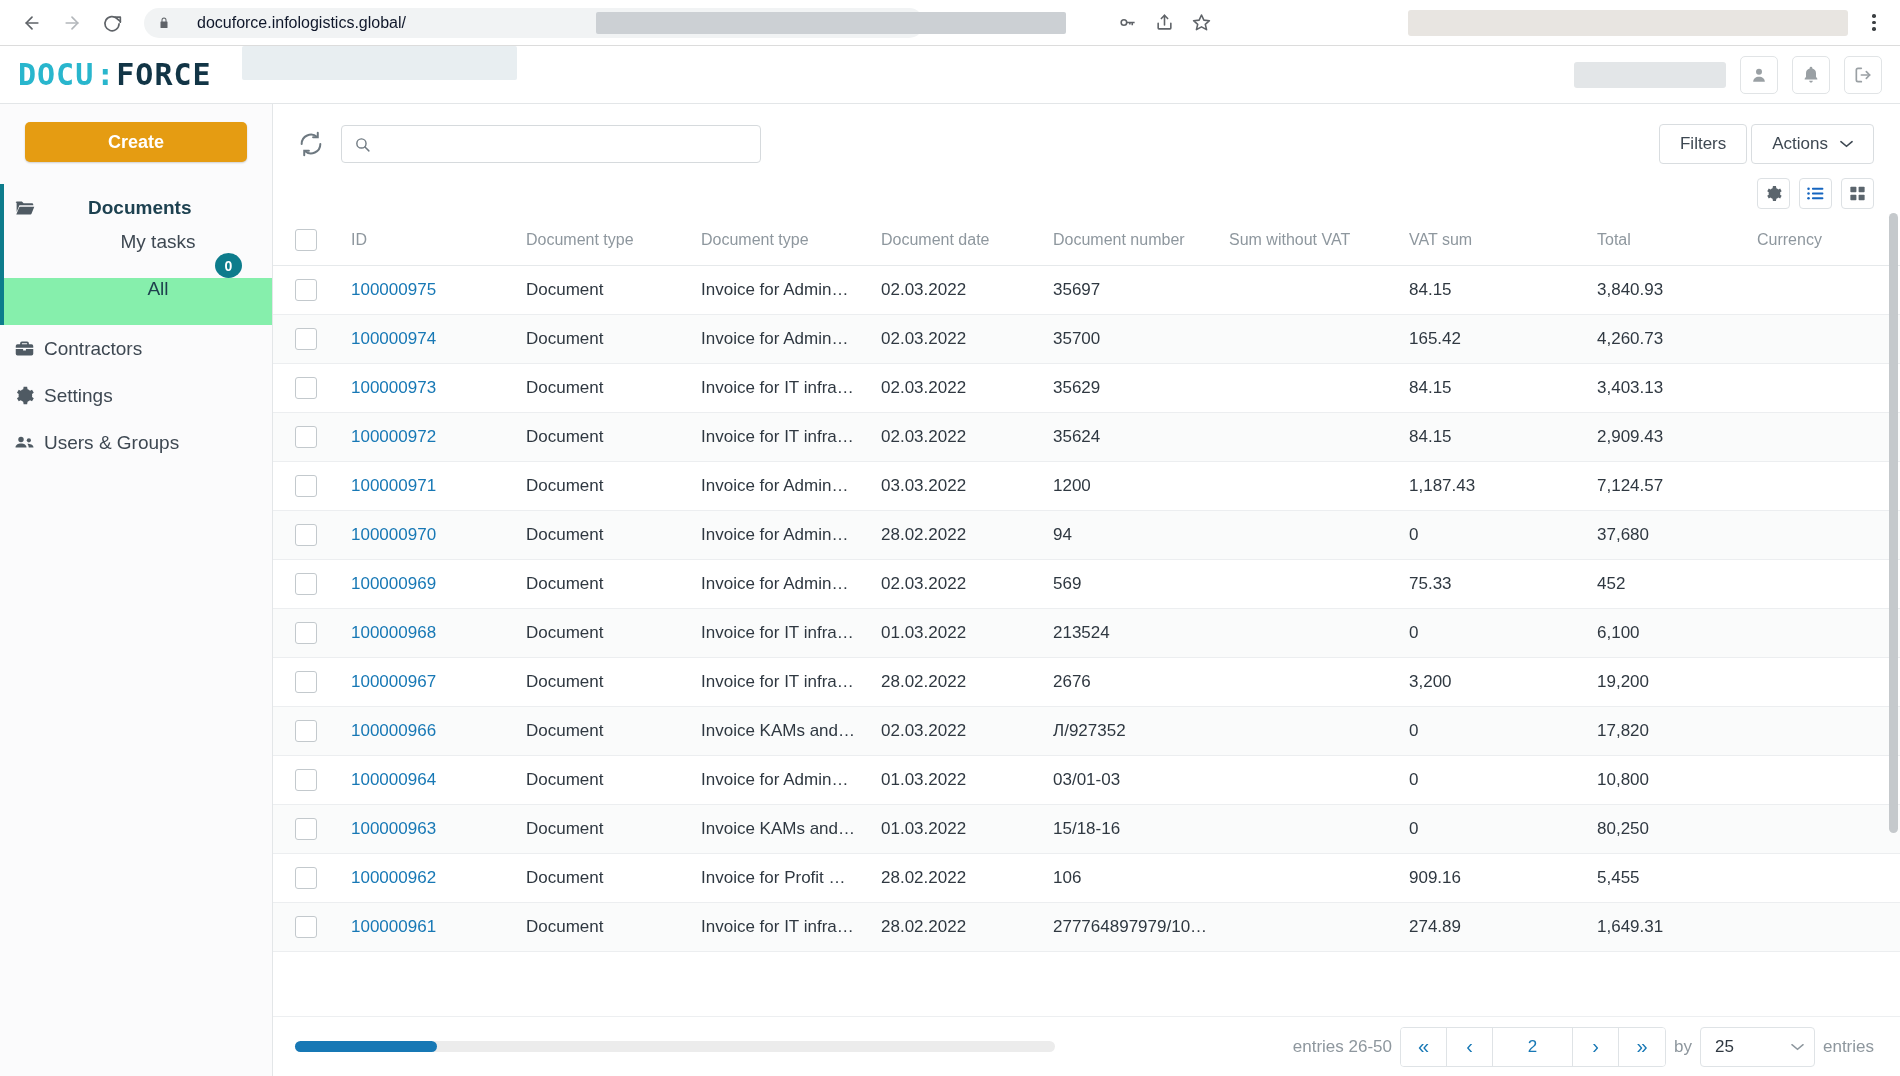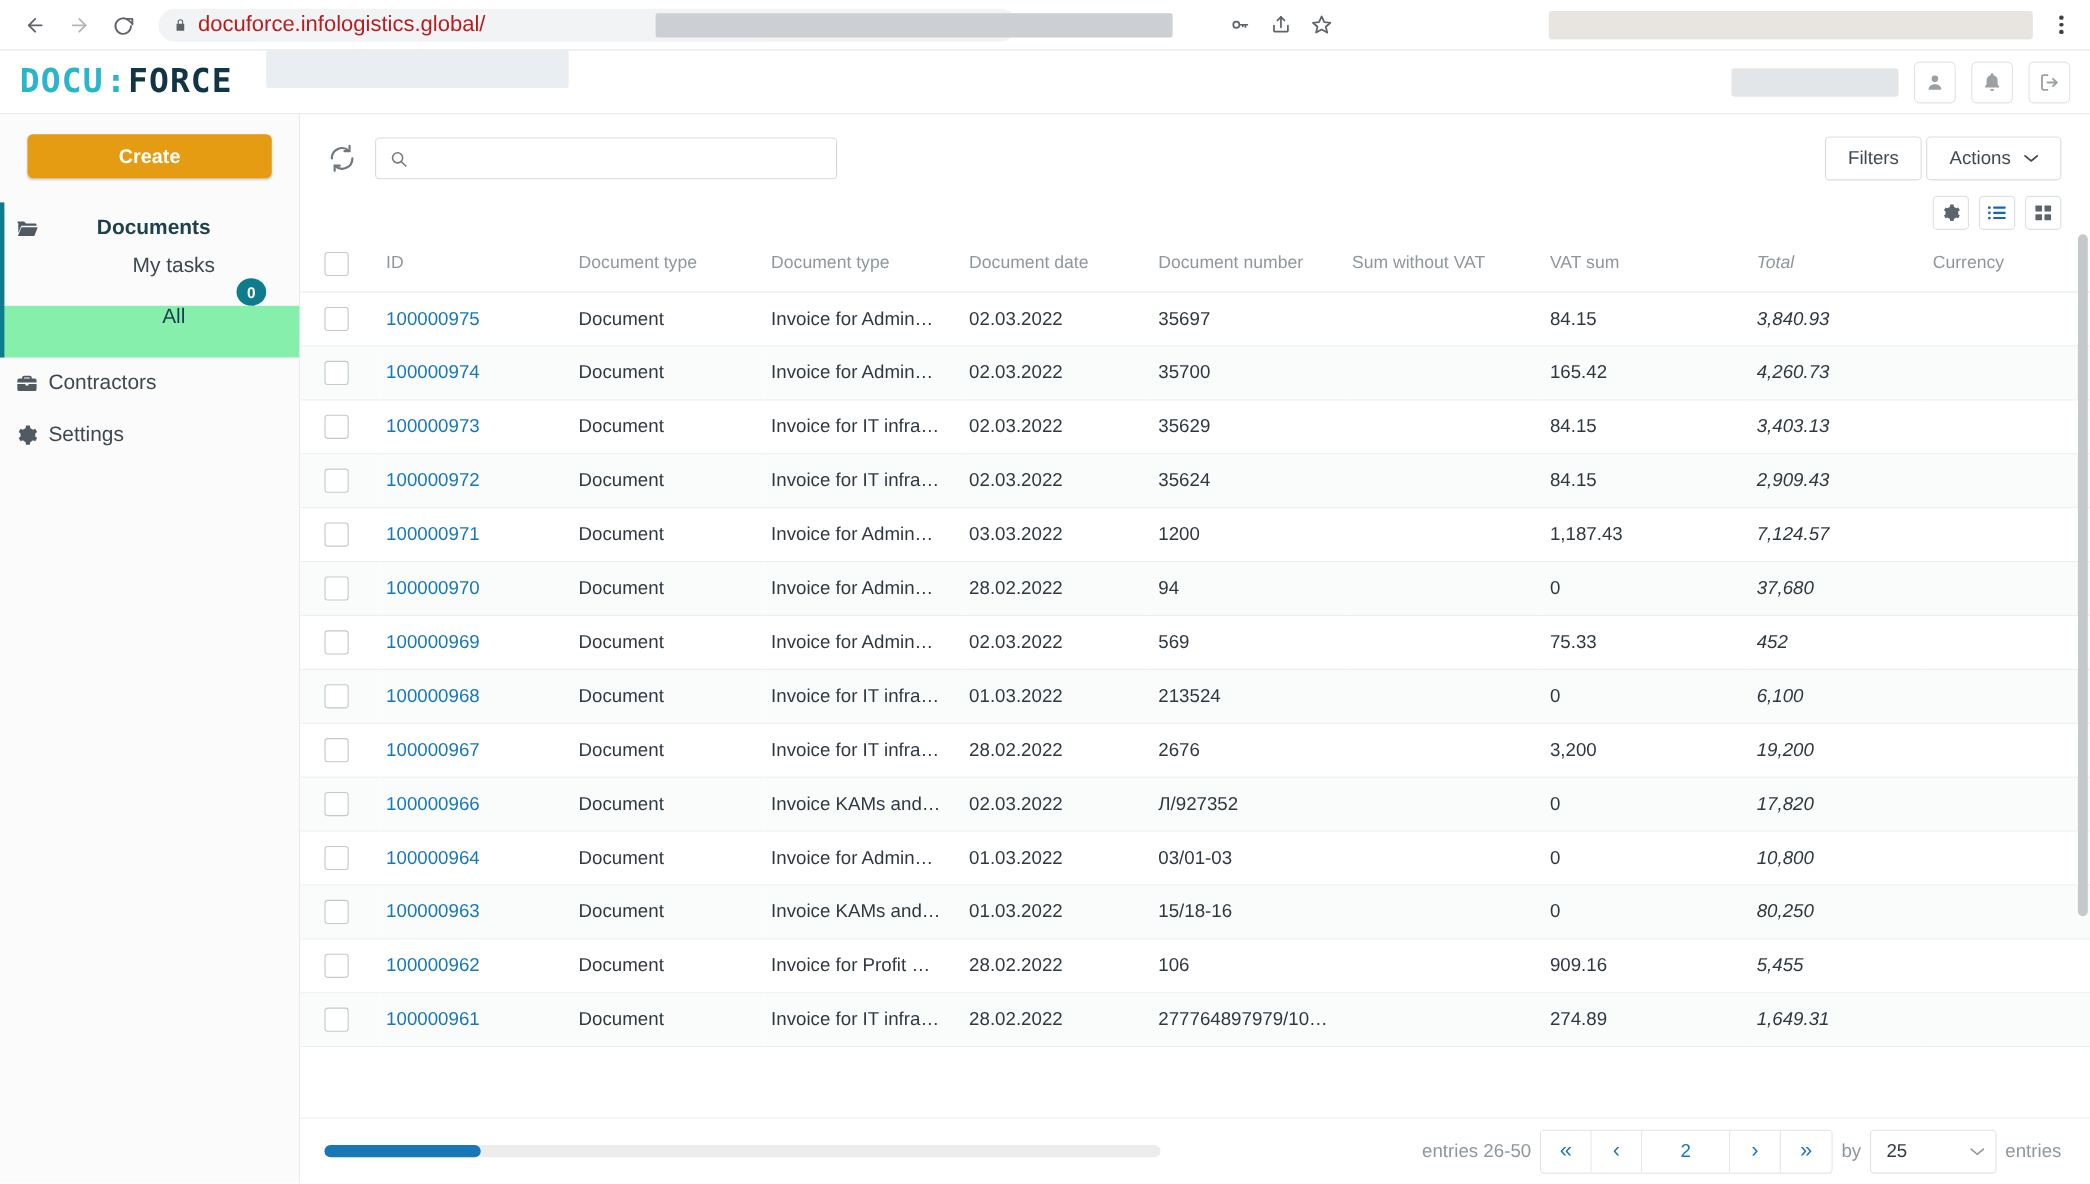--- a/index.html
+++ b/index.html
@@ -18,21 +18,21 @@
     width: 36px; height: 36px; display: flex; align-items: center;
     justify-content: center; border-radius: 50%; color: #5f6368;
   }
   .nav-btn svg { width: 20px; height: 20px; }
   .omnibox {
     flex: 0 0 auto; width: 780px; height: 30px; margin-left: 10px;
     background: #f1f3f4; border-radius: 16px; display: flex;
     align-items: center; padding: 0 14px; gap: 10px; position: relative;
   }
   .lock-icon { width: 12px; height: 14px; flex: 0 0 auto; }
-  .url-text { font-size: 20px; color: #b91c1c; white-space: nowrap; }
+  .url-text { font-size: 16px; color: #0f172a; white-space: nowrap; margin-left: 17px; }
   .url-fill {
     position: absolute; left: 452px; top: 4px; height: 22px;
     width: 470px; background: #ccd0d4; border-radius: 2px;
   }
   .omni-actions { margin-left: auto; display: flex; align-items: center; gap: 18px; padding-right: 4px; }
   .omni-actions svg { width: 19px; height: 19px; color: #5f6368; }
   .chrome-right { margin-left: auto; display: flex; align-items: center; gap: 14px; }
   .profile-block { width: 440px; height: 26px; background: #e8e5e1; border-radius: 3px; }
   .kebab { width: 24px; display: flex; flex-direction: column; align-items: center; gap: 3px; }
   .kebab i { width: 3.5px; height: 3.5px; background: #3c4043; border-radius: 50%; display: block; }
@@ -125,21 +125,21 @@
   td { font-size: 17px; color: #2f3841; padding: 13px 6px; border-bottom: 1px solid #eceef0; white-space: nowrap; overflow: hidden; text-overflow: ellipsis; }
   tbody tr:nth-child(even) { background: #fafbfb; }
   .c-chk { width: 72px; padding-left: 22px !important; }
   .c-id { width: 175px; }
   .c-dt1 { width: 175px; }
   .c-dt2 { width: 180px; }
   .c-date { width: 172px; }
   .c-num { width: 176px; }
   .c-sum { width: 180px; }
   .c-vat { width: 188px; }
-  .c-total { width: 160px; font-style: italic; }
+  .c-total { width: 160px; }
   .c-cur { width: auto; }
   .chk {
     width: 22px; height: 22px; border: 1px solid #c3c9cd; border-radius: 3px;
     background: #fff; display: block; cursor: pointer;
   }
   .id-link { color: #1778b5; cursor: pointer; }
 
   
   .footer {
     height: 60px; display: flex; align-items: center; padding: 0 26px 0 22px;
@@ -295,20 +295,31 @@
     <div class="nav-item">
       <span class="ico">
         <svg viewBox="0 0 24 24" fill="currentColor">
             <path d="M12 8.2a3.8 3.8 0 1 0 0 7.6 3.8 3.8 0 0 0 0-7.6zm0 5.9a2.1 2.1 0 1 1 0-4.2 2.1 2.1 0 0 1 0 4.2z"></path>
             <path d="M20.6 13.6a8.9 8.9 0 0 0 0-3.2l2-1.5-2-3.4-2.3 1a8.7 8.7 0 0 0-2.8-1.6L15 2h-4l-.5 2.9A8.7 8.7 0 0 0 7.7 6.5l-2.3-1-2 3.4 2 1.5a8.9 8.9 0 0 0 0 3.2l-2 1.5 2 3.4 2.3-1a8.7 8.7 0 0 0 2.8 1.6L11 22h4l.5-2.9a8.7 8.7 0 0 0 2.8-1.6l2.3 1 2-3.4z"></path>
           </svg>
       </span>
       <span>Settings</span>
     </div>
 
+    <div class="nav-item">
+      <span class="ico">
+        <svg viewBox="0 0 24 24" fill="currentColor">
+            <circle cx="8" cy="8.5" r="3.1"></circle>
+            <circle cx="17" cy="9.5" r="2.4"></circle>
+            <path d="M1.7 17.6c0-2.9 2.8-4.6 6.3-4.6s6.3 1.7 6.3 4.6z"></path>
+            <path d="M15.2 13.3c3.1.1 7.1 1 7.1 4.3h-5.5c0-1.7-.6-3.2-1.6-4.3z"></path>
+          </svg>
+      </span>
+      <span>Users &amp; Groups</span>
+    </div>
   </div>
 
   <div class="content">
 
     <div class="toolbar">
       <div class="refresh-btn">
         <svg viewBox="0 0 24 24" fill="none" stroke="currentColor" stroke-width="1.7" stroke-linecap="round">
           <path d="M4 12a8 8 0 0 1 13.3-6"></path>
             <polyline points="17.8 2.3 17.8 6.3 13.8 6.3"></polyline>
           <path d="M20 12a8 8 0 0 1-13.3 6"></path>

